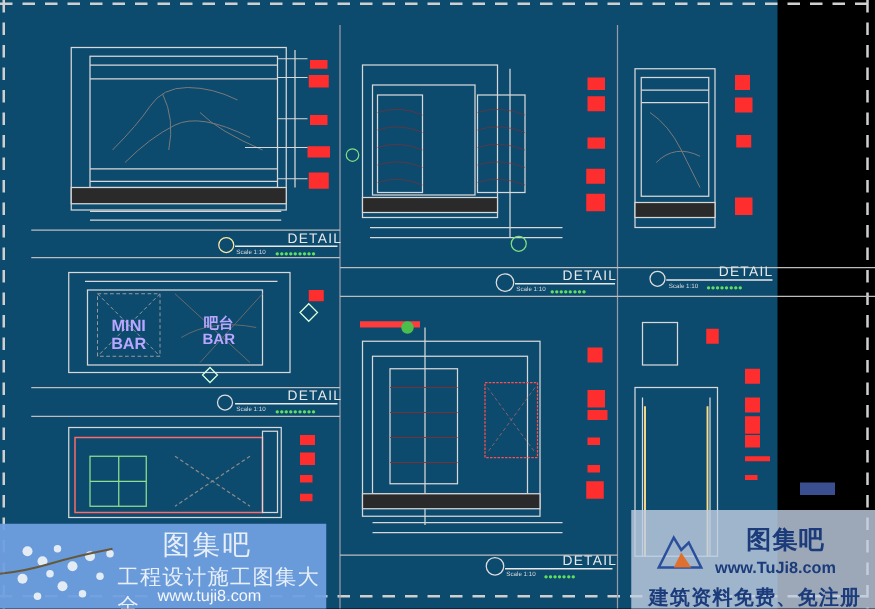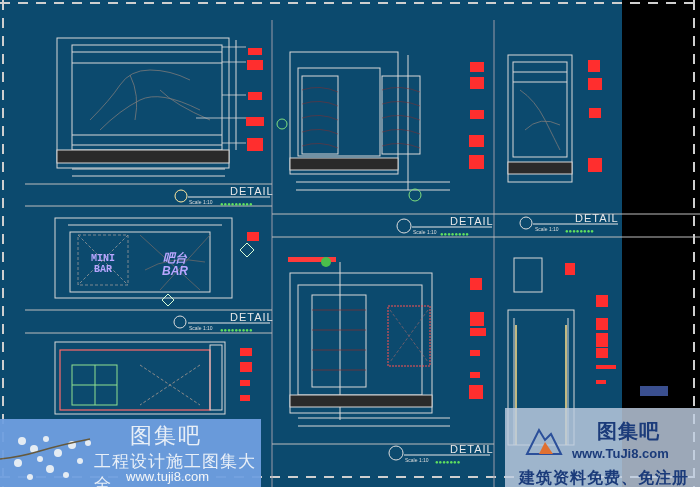--- a/index.html
+++ b/index.html
@@ -243,25 +243,25 @@
 <span class="note-green" style="left:440px;top:231px;">●●●●●●●●</span>
 
 <span class="detail-label" style="left:575px;top:212px;">DETAIL</span>
 <span class="scale-label" style="left:535px;top:226px;">Scale 1:10</span>
 <span class="note-green" style="left:565px;top:228px;">●●●●●●●●</span>
 
 <span class="detail-label" style="left:450px;top:443px;">DETAIL</span>
 <span class="scale-label" style="left:405px;top:457px;">Scale 1:10</span>
 <span class="note-green" style="left:435px;top:459px;">●●●●●●●</span>
 
-<div class="bar-text" style="left:88px;top:254px;width:30px;font-size:10px;font-family:Liberation Mono, monospace;">
+<div class="bar-text" style="left:88px;top:254px;width:30px;font-size:13px;">
   <div>MINI</div>
   <div>BAR</div>
 </div>
-<div class="bar-text" style="left:158px;top:252px;width:34px;font-size:12px;font-style:italic;">
+<div class="bar-text" style="left:158px;top:252px;width:34px;font-size:12px;">
   <div>吧台</div>
   <div>BAR</div>
 </div>
 </div>
 
 <div class="wm-left">
   <svg width="125" height="68">
     <g fill="#ffffff" opacity="0.9">
       <circle cx="22" cy="22" r="4"></circle>
         <circle cx="34" cy="30" r="4"></circle>

